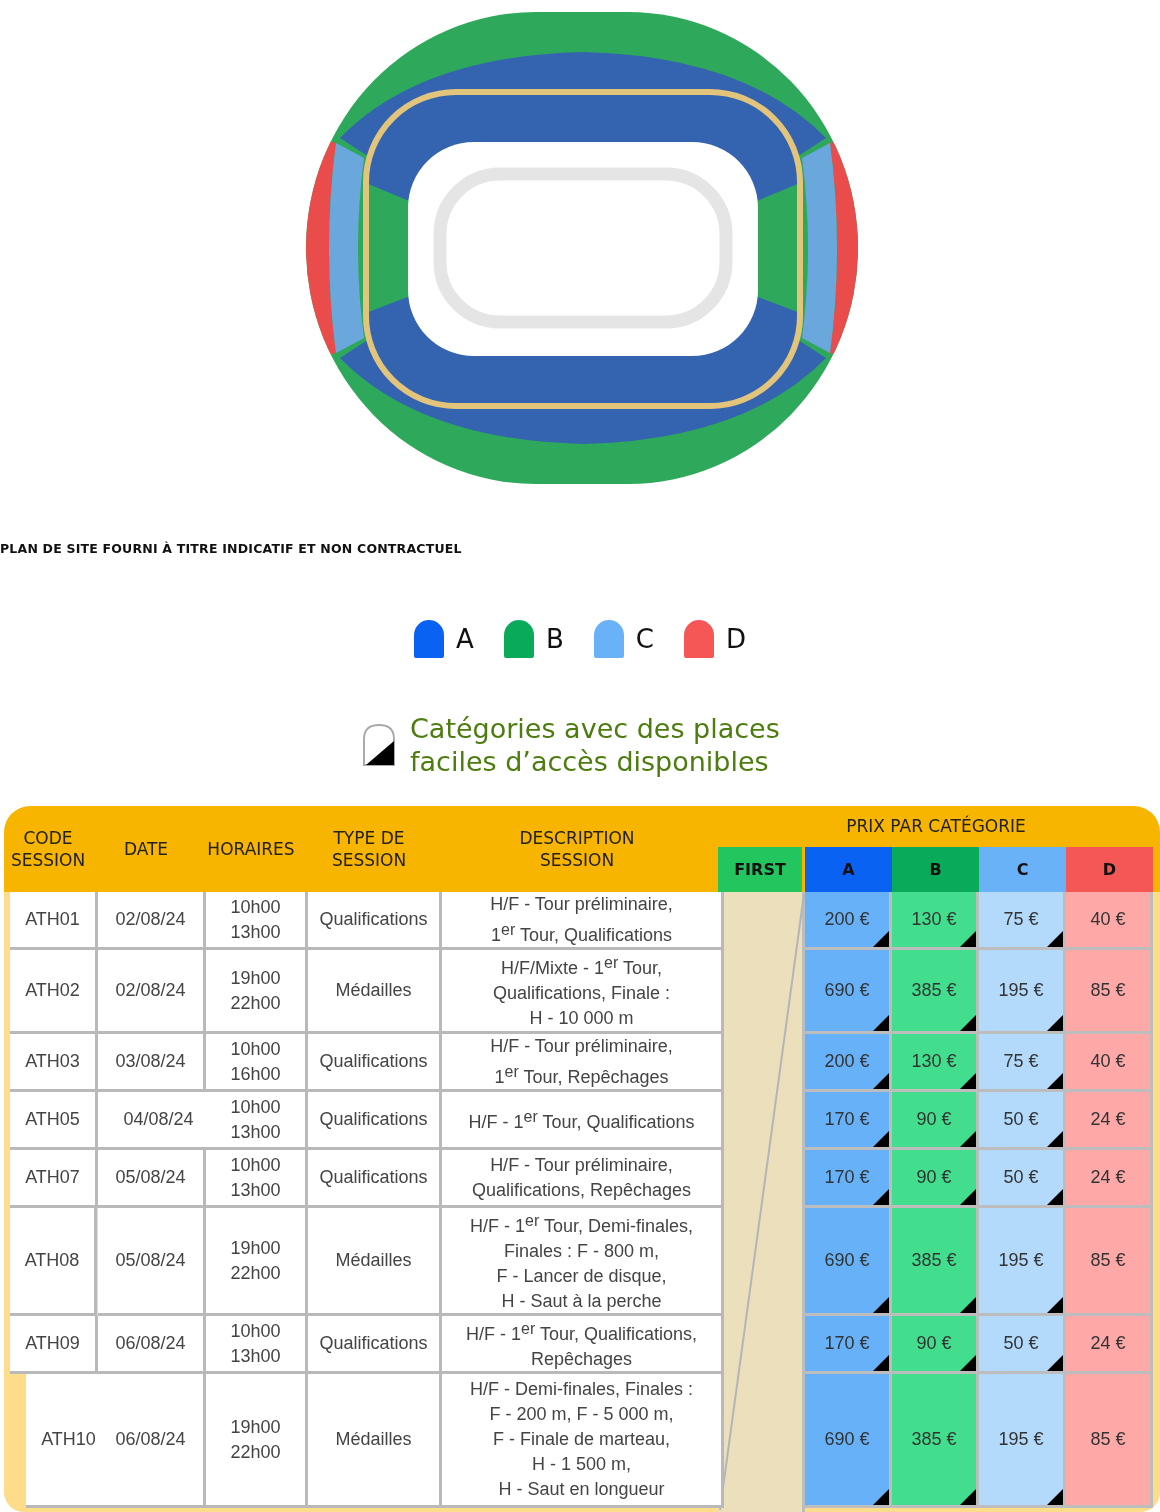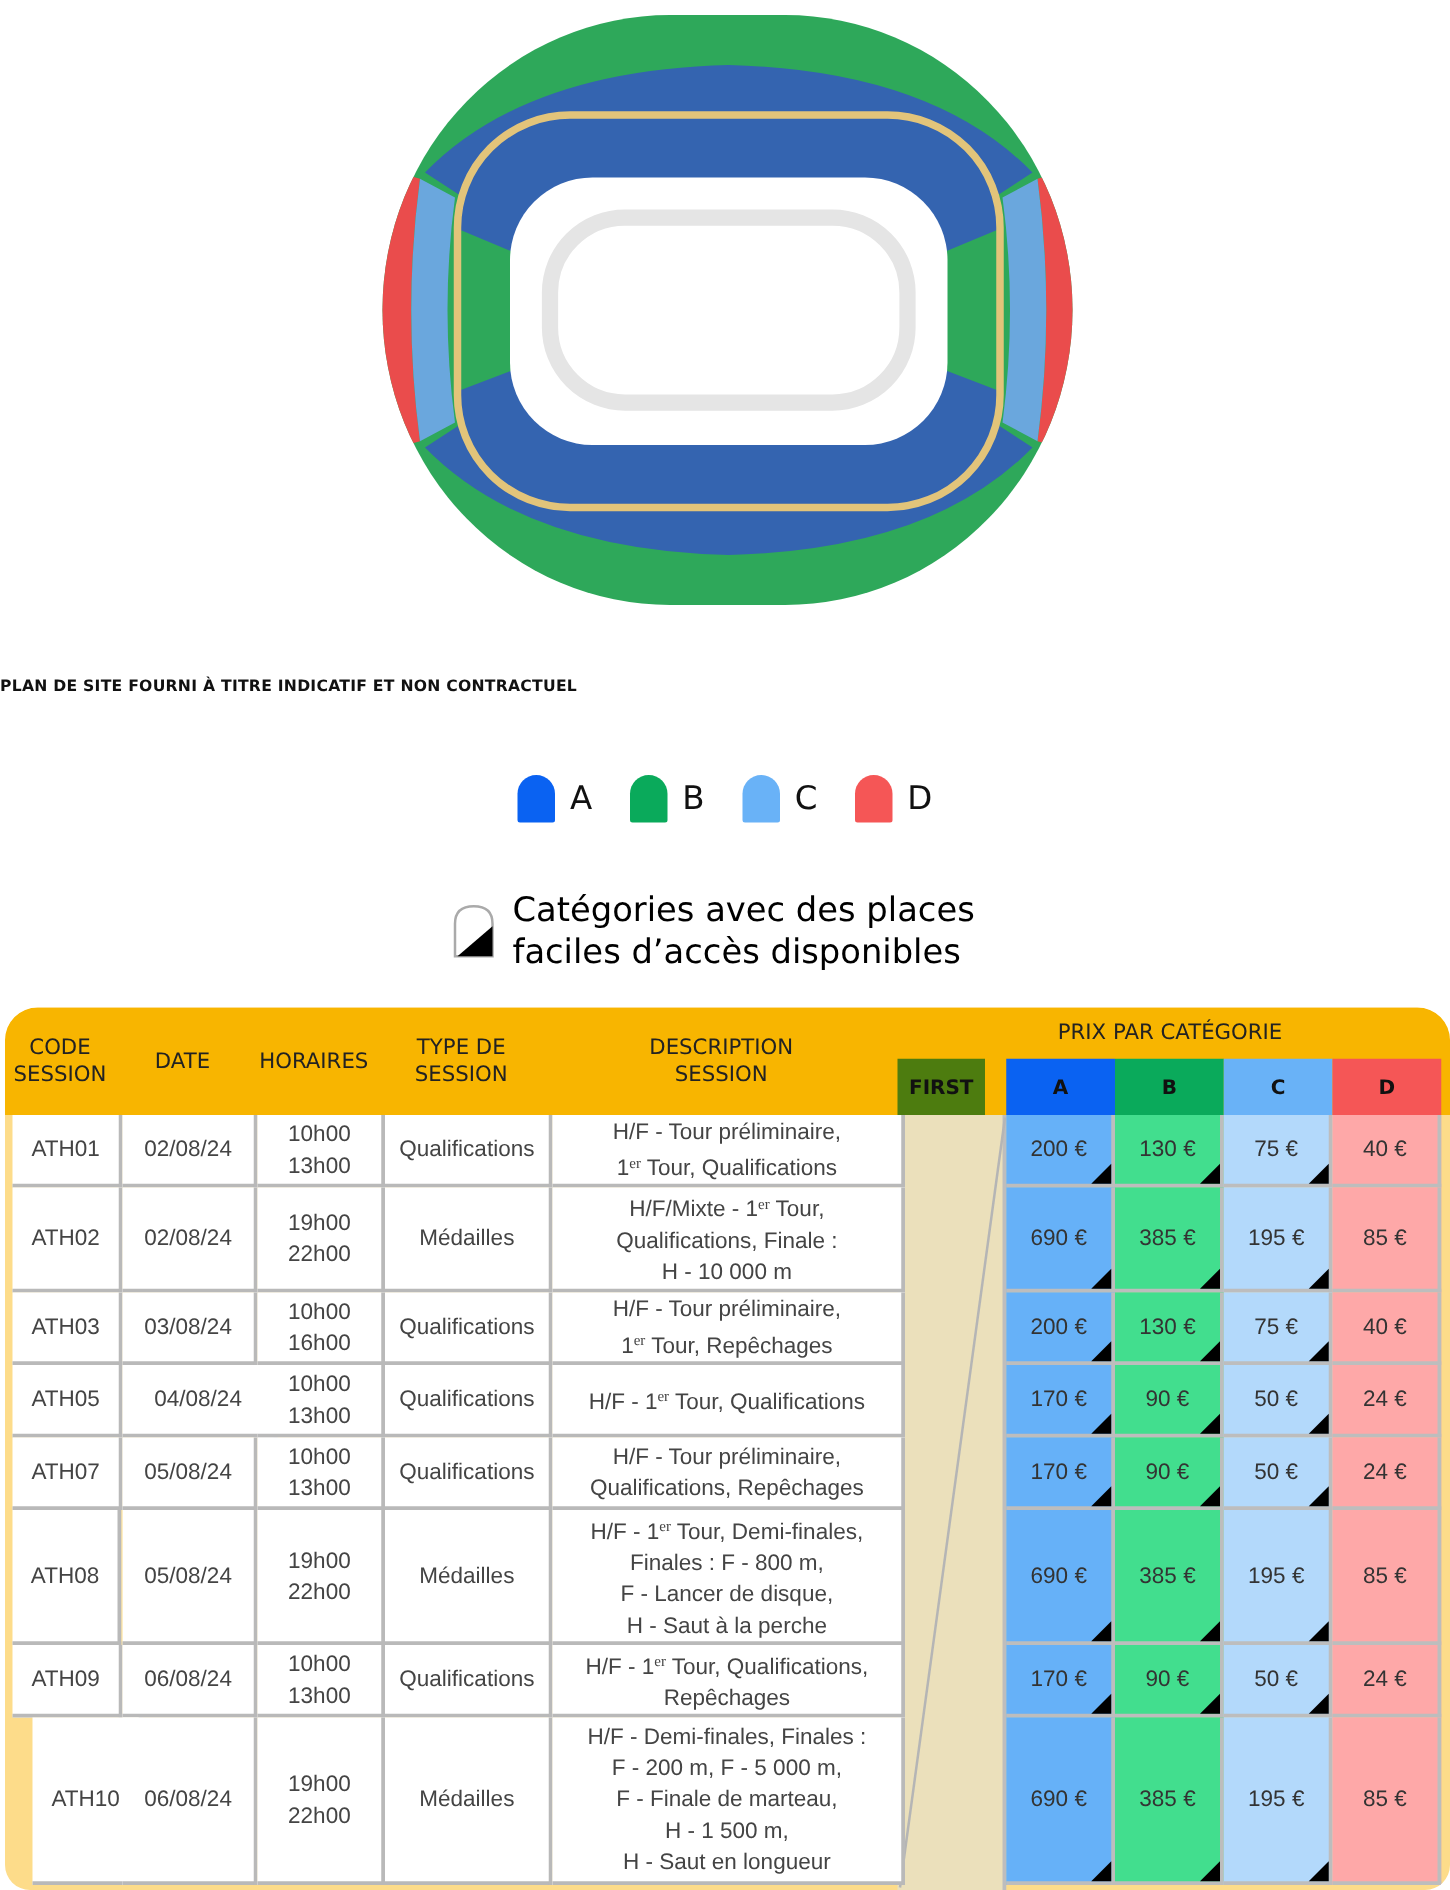--- a/index.html
+++ b/index.html
@@ -14,21 +14,21 @@
     .legend {
       position: absolute; top: 620px; left: 0; width: 1160px; display: flex; justify-content: center; gap: 30px;
       align-items: center;
     }
     .legend-item { display: flex; align-items: center; gap: 12px; }
     .legend-swatch { width: 30px; height: 38px; border-radius: 15px 15px 2px 2px; }
     .legend-label { font-family: "DejaVu Sans", sans-serif; font-size: 26px; color: #111; }
 
     .access-note { position: absolute; left: 362px; top: 712px; display: flex; align-items: center; gap: 14px; }
     .access-icon { width: 34px; height: 44px; }
-    .access-text { font-family: "DejaVu Sans", sans-serif; font-size: 27px; line-height: 33px; color: #000000; }
+    .access-text { font-family: "DejaVu Sans", sans-serif; font-size: 27px; line-height: 33px; color: #4d7c0f; }
 
     .table-wrap {
       position: absolute; left: 4px; top: 806px; width: 1156px; height: 706px;
       background: #fddc8a; border-radius: 26px 26px 20px 20px; overflow: hidden;
     }
     .head-band {
       position: absolute; left: 0; top: 0; width: 1156px; height: 86px; background: #f8b500;
       border-radius: 26px 26px 0 0;
     }
     .head-cell {
@@ -49,21 +49,21 @@
     .cell {
       position: absolute; top: 0; bottom: 0; display: flex; align-items: center; justify-content: center;
       text-align: center; background: #ffffff; border-right: 3px solid #b9b9b9; border-bottom: 3px solid #b9b9b9;
       font-size: 18px; line-height: 25px; color: #444; white-space: pre-line;
     }
     .price { font-size: 18px; color: #333; border-right: 3px solid #bdbdbd; border-bottom: 3px solid #bdbdbd; }
     .price .tri {
       position: absolute; right: 0; bottom: 0; width: 0; height: 0;
       border-left: 16px solid transparent; border-bottom: 16px solid #000;
     }
-    sup { font-size: 12px; vertical-align: 6px; font-family: Liberation Serif, serif; }
+    sup { font-size: 16px; vertical-align: 6px; }
 
     .first-col {
       position: absolute; left: 714px; top: 86px; width: 87px; height: 620px; background: #ebe0bb;
       border-right: 3px solid #bdbdbd;
     }
     .first-slash { position: absolute; left: 714px; top: 86px; width: 90px; height: 620px; }
   </style>
 </head>
 <body>
 
@@ -130,21 +130,21 @@
   <div class="head-band"></div>
   <div class="head-cell" style="left:0;width:88px;white-space:pre-line">CODE
 SESSION</div>
   <div class="head-cell" style="left:88px;width:108px">DATE</div>
   <div class="head-cell" style="left:196px;width:102px">HORAIRES</div>
   <div class="head-cell" style="left:298px;width:134px;white-space:pre-line">TYPE DE
 SESSION</div>
   <div class="head-cell" style="left:432px;width:282px;white-space:pre-line">DESCRIPTION
 SESSION</div>
   <div class="prix-title">PRIX PAR CATÉGORIE</div>
-  <div class="cat-head" style="left:714px;width:70px;background:#4d7c0f">FIRST</div>
+  <div class="cat-head" style="left:714px;width:84px;background:#22c55e">FIRST</div>
   <div class="cat-head" style="left:801px;width:87px;background:#0a62f2">A</div>
   <div class="cat-head" style="left:888px;width:87px;background:#0aaa5b">B</div>
   <div class="cat-head" style="left:975px;width:87px;background:#69b2f7">C</div>
   <div class="cat-head" style="left:1062px;width:87px;background:#f55656">D</div>
 
   <div class="first-col"></div>
   <svg class="first-slash" viewBox="0 0 90 620" preserveAspectRatio="none">
     <line x1="86" y1="2" x2="2" y2="618" stroke="#b5b5b5" stroke-width="2"></line>
   </svg>
 

